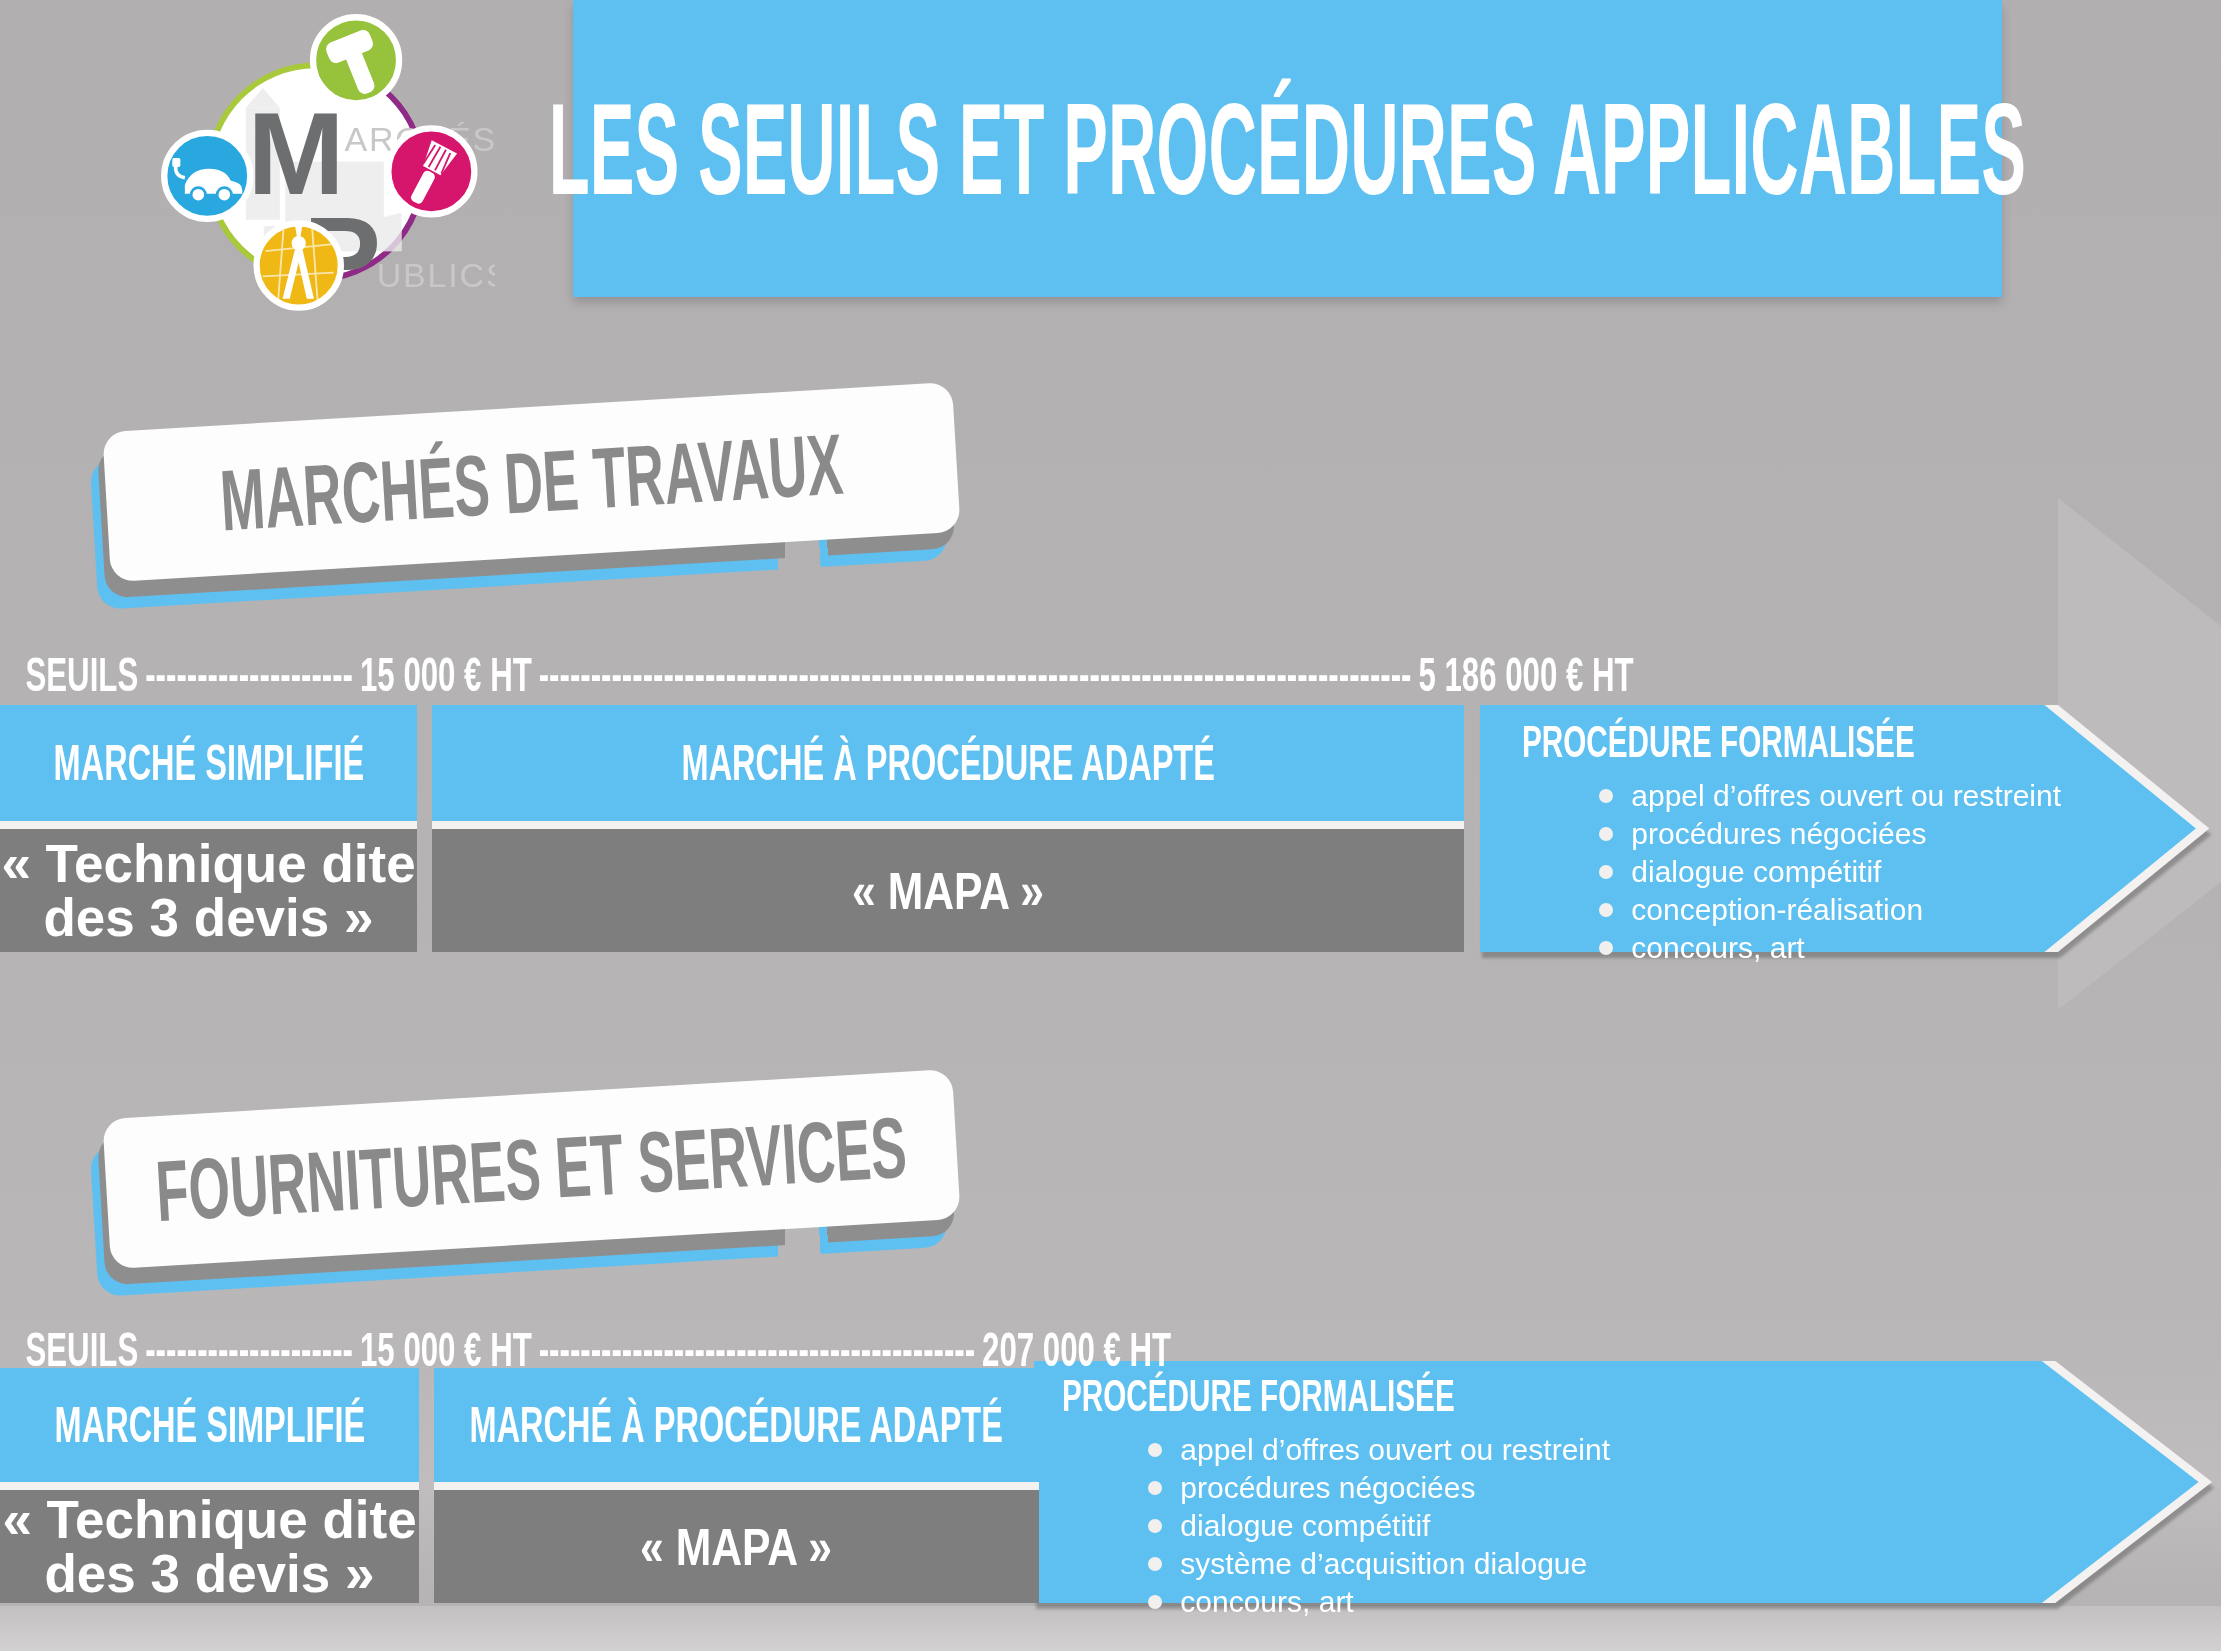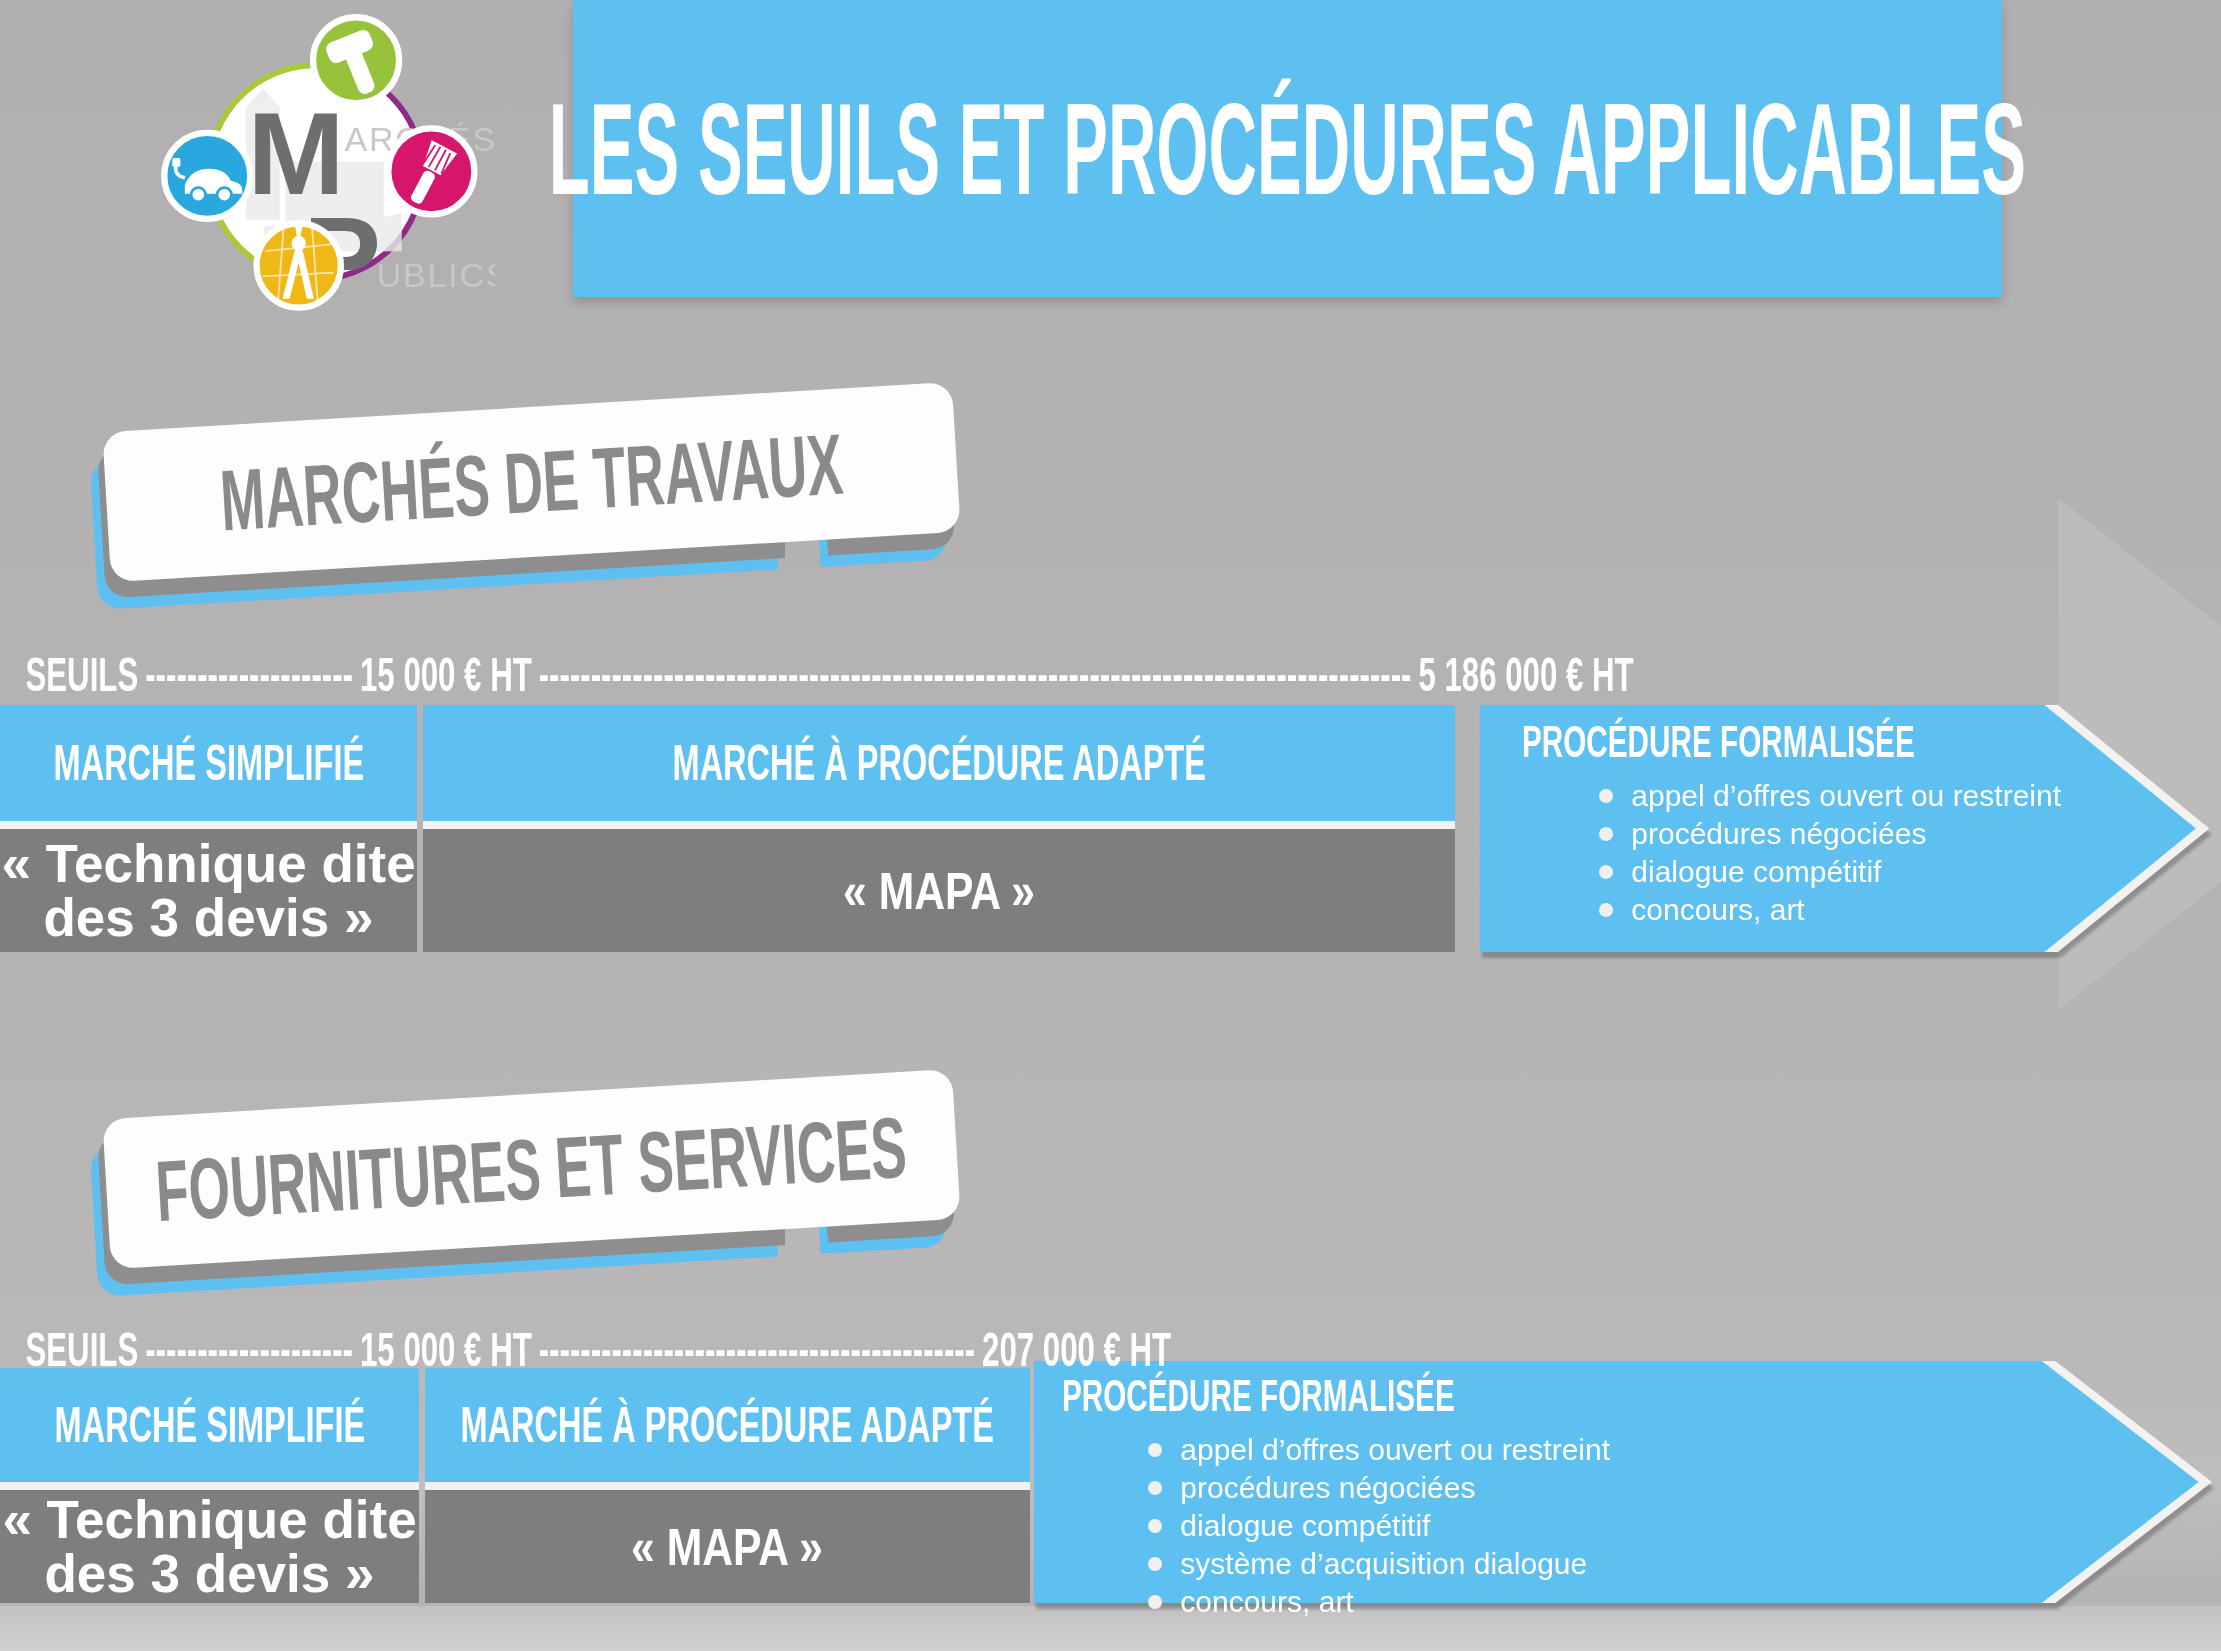--- a/index.html
+++ b/index.html
@@ -28,21 +28,21 @@
   .banner .lay-white{background:#fdfdfd;transform:rotate(-3.4deg);display:flex;align-items:center;justify-content:center;}
   .banner-label{font-size:86px;font-weight:bold;color:#8a8a8a;white-space:nowrap;
         transform:scaleX(0.62);transform-origin:center;}
 
   
   .seuils{position:absolute;left:22.4px;color:#ffffff;font-weight:bold;font-size:48px;white-space:nowrap;
         transform:scaleX(0.65);transform-origin:left center;z-index:3;}
   .seuils span{margin:0 5.4px;}
 
   
-  .table{position:absolute;left:0;display:flex;gap:6px;z-index:3;}
+  .table{position:absolute;left:0;display:flex;gap:15px;z-index:3;}
   .col{display:flex;flex-direction:column;}
   .col .head{background:#5ec0f0;display:flex;align-items:center;justify-content:center;}
   .col .sep{height:8px;background:#f4f2f0;}
   .col .cell{background:#7f7e7e;flex:1;display:flex;flex-direction:column;align-items:center;justify-content:center;
         color:#ffffff;font-weight:bold;text-align:center;}
   .head-label{font-size:50px;font-weight:bold;color:#fff;white-space:nowrap;transform:scaleX(0.65);transform-origin:center;}
   .cell-line{font-size:53px;line-height:54px;}
   .cell-line.mapa{font-size:52px;transform:scaleX(0.82);transform-origin:center;}
 
   
@@ -193,20 +193,24 @@
         <li>
             <span class="dot"></span>
             <span>procédures négociées</span>
           </li>
         <li>
             <span class="dot"></span>
             <span>dialogue compétitif</span>
           </li>
         <li>
             <span class="dot"></span>
+            <span>conception-réalisation</span>
+          </li>
+        <li>
+            <span class="dot"></span>
             <span>concours, art</span>
           </li>
       </ul>
     </div>
   </div>
 
   <div class="section">
 
     <div class="banner" style="left:106px;top:1094px;">
       <div class="lay lay-blue"></div>

